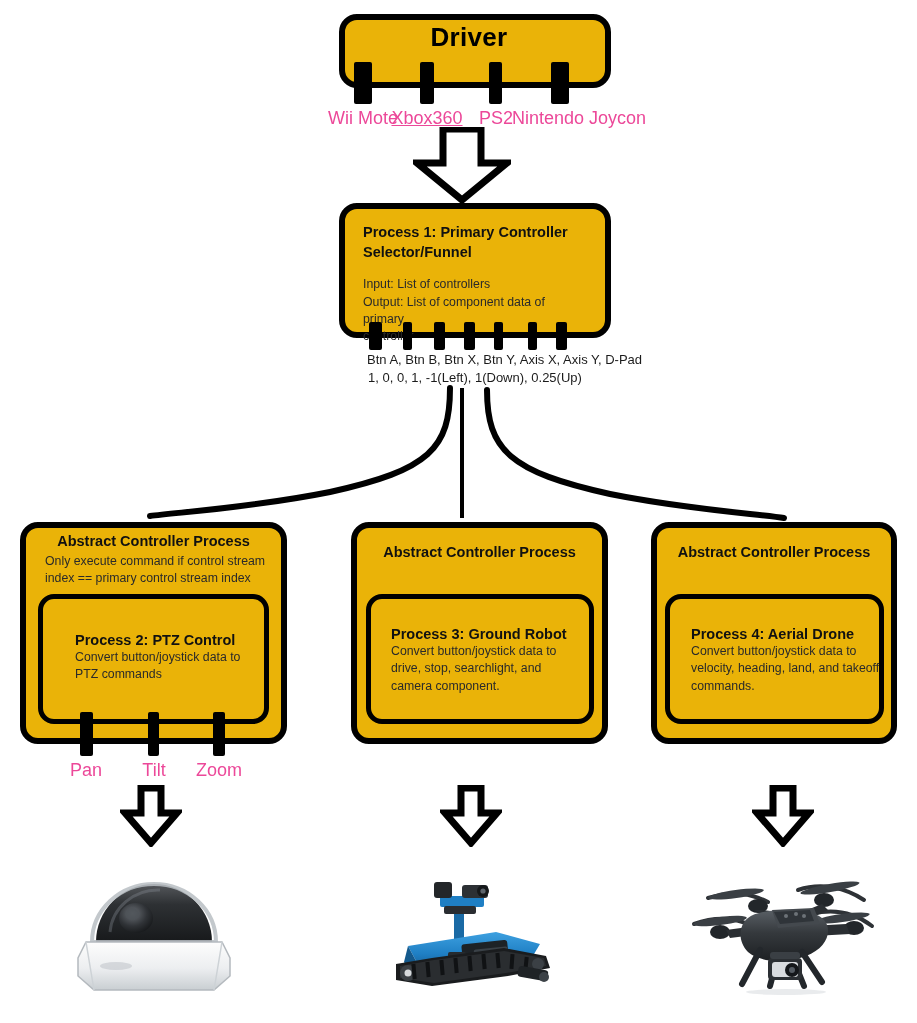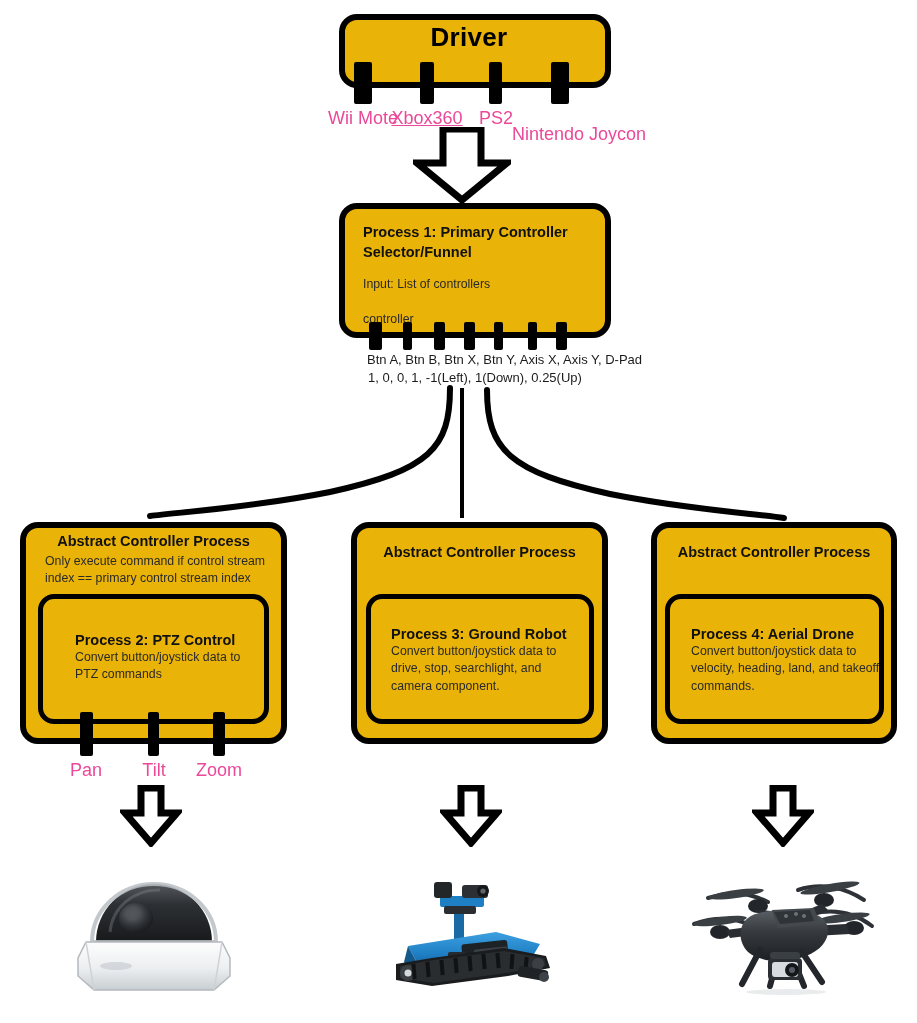--- a/index.html
+++ b/index.html
@@ -68,34 +68,34 @@
 <div class="ttl-driver" style="left:339px;top:22px;width:260px;">Driver</div>
 
 <div class="pin" style="left:354px;top:62px;width:18px;height:42px;"></div>
 <div class="pin" style="left:420px;top:62px;width:14px;height:42px;"></div>
 <div class="pin" style="left:489px;top:62px;width:13px;height:42px;"></div>
 <div class="pin" style="left:551px;top:62px;width:18px;height:42px;"></div>
 
 <div class="pin-label" style="left:313px;top:108px;width:100px;">Wii Mote</div>
 <div class="pin-label" style="left:377px;top:108px;width:100px;text-decoration:underline;">Xbox360</div>
 <div class="pin-label" style="left:446px;top:108px;width:100px;">PS2</div>
-<div class="pin-label" style="left:512px;top:124px;width:110px;text-align:right;">Nintendo Joycon</div>
+<div class="pin-label" style="left:512px;top:108px;width:110px;text-align:right;">Nintendo Joycon</div>
 
 <svg class="arrow" style="left:413px;top:127px;width:98px;height:76px;" viewBox="0 0 98 76">
   <polygon points="30,2 68,2 68,36 94,36 49,73 4,36 30,36" fill="#ffffff" stroke="#000000" stroke-width="7" stroke-linejoin="miter"></polygon>
 </svg>
 
 <div class="chip" style="left:339px;top:203px;width:272px;height:135px;padding:14px 18px 0 18px;">
   <div class="box-title">
     <span>Process 1: Primary Controller</span><br>
     <span>Selector/Funnel</span>
   </div>
   <div class="box-body" style="margin-top:14px;">
     <span>Input: List of controllers</span><br>
-    <br>
+    <span>Output: List of component data of primary</span><br>
     <span>controller</span>
   </div>
 </div>
 
 <div class="pin" style="left:369px;top:322px;width:13px;height:28px;"></div>
 <div class="pin" style="left:403px;top:322px;width:9px;height:28px;"></div>
 <div class="pin" style="left:434px;top:322px;width:11px;height:28px;"></div>
 <div class="pin" style="left:464px;top:322px;width:11px;height:28px;"></div>
 <div class="pin" style="left:494px;top:322px;width:9px;height:28px;"></div>
 <div class="pin" style="left:528px;top:322px;width:9px;height:28px;"></div>

